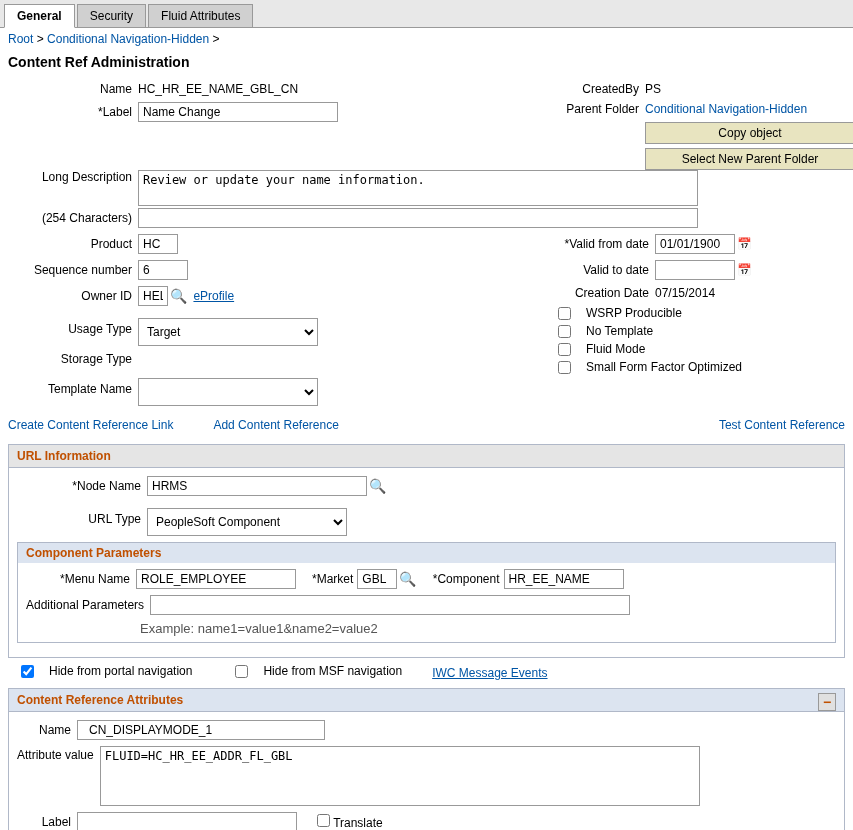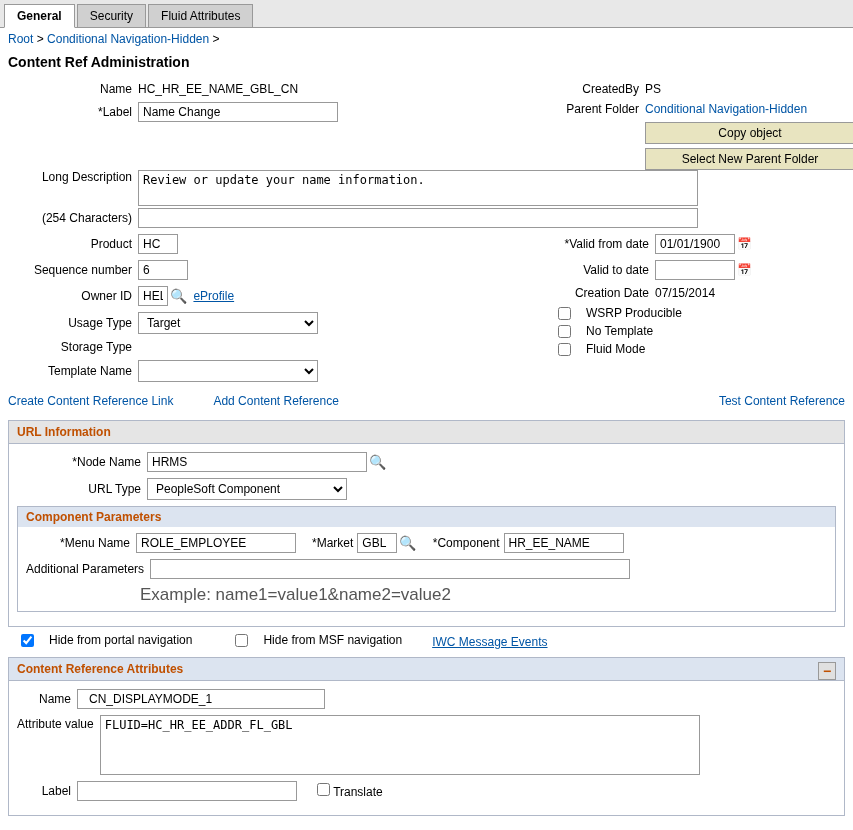--- a/index.html
+++ b/index.html
@@ -33,21 +33,21 @@
     .field-row { display: flex; align-items: center; margin-bottom: 6px; }
     .field-label { text-align: right; min-width: 130px; padding-right: 6px; color: #000; }
     
     input[type="text"], textarea, select {
       border: 1px solid #999;
       font-size: 12px;
       padding: 2px 4px;
       background: #fff;
     }
     input[type="text"] { height: 20px; }
-    select { height: 22px; }
+    select { height: 28px; margin-top: 6px; }
     
     .btn {
       padding: 3px 10px;
       font-size: 12px;
       border: 1px solid #999;
       cursor: pointer;
       background: #e8e4c0;
     }
     .btn-select {
       background: #e8e4c0;
@@ -114,21 +114,21 @@
       line-height: 16px;
       cursor: pointer;
       font-size: 14px;
       font-weight: bold;
     }
     
     .search-icon { font-size: 14px; cursor: pointer; color: #555; margin-left: 2px; }
     
     .calendar-icon { font-size: 12px; cursor: pointer; margin-left: 2px; }
     
-    .example-text { font-size: 17px; color: #555; padding-left: 130px; }
+    .example-text { font-size: 13px; color: #555; padding-left: 130px; }
   </style>
 </head>
 <body>
 
 <div class="tabs">
   <div class="tab active">General</div>
   <div class="tab">Security</div>
   <div class="tab">Fluid Attributes</div>
 </div>
 
@@ -250,20 +250,24 @@
           <input type="checkbox" style="">
           <span class="checkbox-label">WSRP Producible</span>
         </div>
         <div class="checkbox-row">
           <input type="checkbox" style="">
           <span class="checkbox-label">No Template</span>
         </div>
         <div class="checkbox-row">
           <input type="checkbox" style="">
           <span class="checkbox-label">Fluid Mode</span>
+        </div>
+        <div class="checkbox-row">
+          <input type="checkbox" style="">
+          <span class="checkbox-label">Small Form Factor Optimized</span>
         </div>
       </div>
     </div>
   </div>
 
   <div class="link-row">
     <a href="#">Create Content Reference Link</a>
     <a href="#">Add Content Reference</a>
     <a href="#" style="margin-left:auto;">Test Content Reference</a>
   </div>

